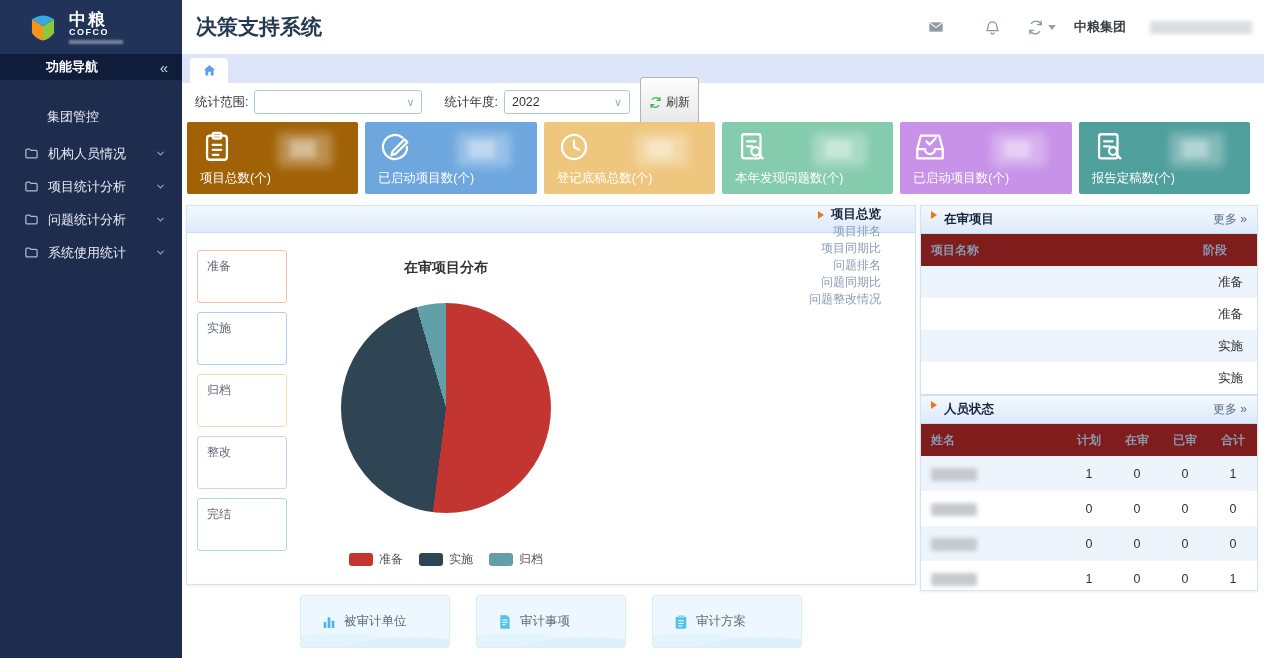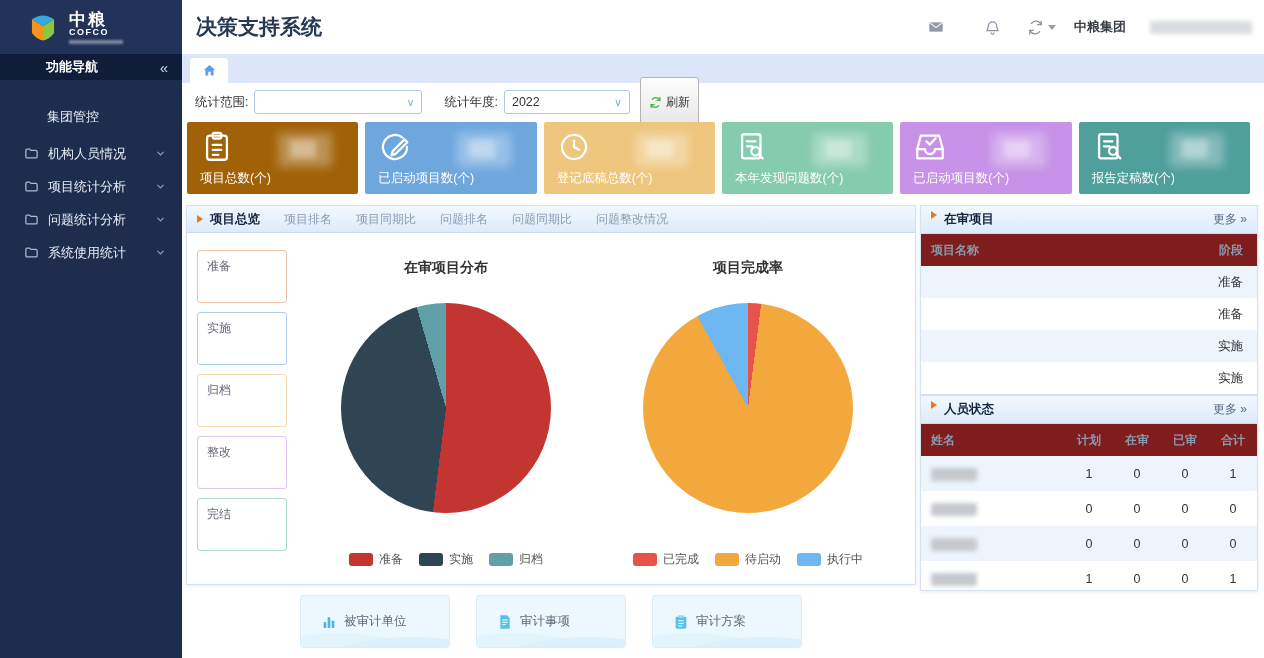--- a/index.html
+++ b/index.html
@@ -52,21 +52,21 @@
   .card-icon svg{width:34px;height:34px;}
   .card-label{position:absolute;left:13px;bottom:7px;font-size:12.5px;white-space:nowrap;}
   .card-blur1{position:absolute;right:26px;top:11px;width:54px;height:34px;
               background:rgba(255,255,255,.30);filter:blur(5px);border-radius:3px;}
   .card-blur2{position:absolute;right:42px;top:18px;width:26px;height:18px;
               background:rgba(255,255,255,.38);filter:blur(3px);}
   
   .main-panel{position:absolute;left:4px;top:122px;width:730px;height:380px;border:1px solid #d5e2f0;
               background:#fff;box-shadow:0 1px 3px rgba(120,150,190,.18);box-sizing:border-box;}
   .panel-head{height:26px;background:linear-gradient(#f3f8fe,#ddeafa);border-bottom:1px solid #c9dcf0;
-              display:flex;align-items:center;padding:0 10px;}
+              display:flex;align-items:flex-end;padding:0 10px;flex-direction:column;}
   .tri{width:0;height:0;border-left:6px solid #e87a1e;border-top:4px solid transparent;
        border-bottom:4px solid transparent;margin-right:7px;flex:none;}
   .ptab{font-size:12px;color:#8b9cb5;margin-right:24px;cursor:pointer;display:flex;align-items:center;white-space:nowrap;}
   .ptab.active{color:#16263f;font-weight:bold;font-size:12.5px;}
   .stages{position:absolute;left:10px;top:44px;}
   .stage-box{width:90px;height:53px;border:1px solid;border-radius:3px;margin-bottom:9px;font-size:12px;
              color:#667;padding:7px 0 0 9px;box-sizing:border-box;background:#fff;}
   .pie-block{position:absolute;top:45px;width:280px;text-align:center;}
   .pb-0{left:119px;}.pb-1{left:421px;}
   .pie-title{font-size:14px;font-weight:bold;color:#333;margin:8px 0 26px;}
@@ -80,21 +80,21 @@
   .sp1{top:122px;height:190px;}
   .sp2{top:312px;height:196px;}
   .sp-head{height:27px;background:linear-gradient(#f3f8fe,#ddeafa);border-bottom:1px solid #c9dcf0;
            display:flex;align-items:center;justify-content:space-between;padding:0 10px;}
   .sp-head-left{display:flex;align-items:flex-start;}
   .sp-title{font-size:12.5px;font-weight:bold;color:#16263f;}
   .more-link{font-size:12px;color:#5a6b85;cursor:pointer;}
   table{width:100%;border-collapse:collapse;table-layout:fixed;}
   th{height:30px;background:#7f1d1d;color:#8a99b0;font-weight:bold;font-size:12px;}
   .col-name{text-align:left;padding-left:10px;}
-  .col-stage{text-align:right;padding-right:14px;width:70px;}
+  .col-stage{text-align:right;padding-right:30px;width:70px;}
   .projects-table td{height:30px;font-size:12.5px;color:#333;}
   .cell-stage{text-align:right;padding-right:14px;}
   tbody tr:nth-child(odd){background:#edf4fc;}
   .staff-table th.num{width:46px;text-align:center;}
   .staff-table td{height:33px;text-align:center;color:#333;font-size:12.5px;}
   .staff-table .cell-name{text-align:left;padding-left:10px;}
   .blur-chip{display:inline-block;width:46px;height:13px;background:#c6c9cd;border-radius:2px;
              filter:blur(2px);vertical-align:middle;}
   
   .quicklinks{position:absolute;left:118px;top:512px;display:flex;gap:26px;}
@@ -369,38 +369,20 @@
             <span class="leg-item">
               <span class="leg-swatch" style="background: rgb(47, 69, 84);"></span>
               <span>实施</span>
             </span>
             <span class="leg-item">
               <span class="leg-swatch" style="background: rgb(97, 160, 168);"></span>
               <span>归档</span>
             </span>
           </div>
         </div>
-        <div class="pie-block pb-1">
-          <div class="pie-title">项目完成率</div>
-          <div class="pie" style="background: conic-gradient(rgb(232, 83, 73) 0deg, rgb(232, 83, 73) 7.2deg, rgb(243, 168, 62) 7.2deg, rgb(243, 168, 62) 331.2deg, rgb(109, 184, 242) 331.2deg, rgb(109, 184, 242) 360deg);"></div>
-          <div class="legend">
-            <span class="leg-item">
-              <span class="leg-swatch" style="background: rgb(232, 83, 73);"></span>
-              <span>已完成</span>
-            </span>
-            <span class="leg-item">
-              <span class="leg-swatch" style="background: rgb(243, 168, 62);"></span>
-              <span>待启动</span>
-            </span>
-            <span class="leg-item">
-              <span class="leg-swatch" style="background: rgb(109, 184, 242);"></span>
-              <span>执行中</span>
-            </span>
-          </div>
-        </div>
       </div>
 
     <div class="side-panel sp1">
       <div class="sp-head">
         <span class="sp-head-left">
           <span class="tri"></span>
           <span class="sp-title">在审项目</span>
         </span>
         <span class="more-link">更多 »</span>
       </div>

